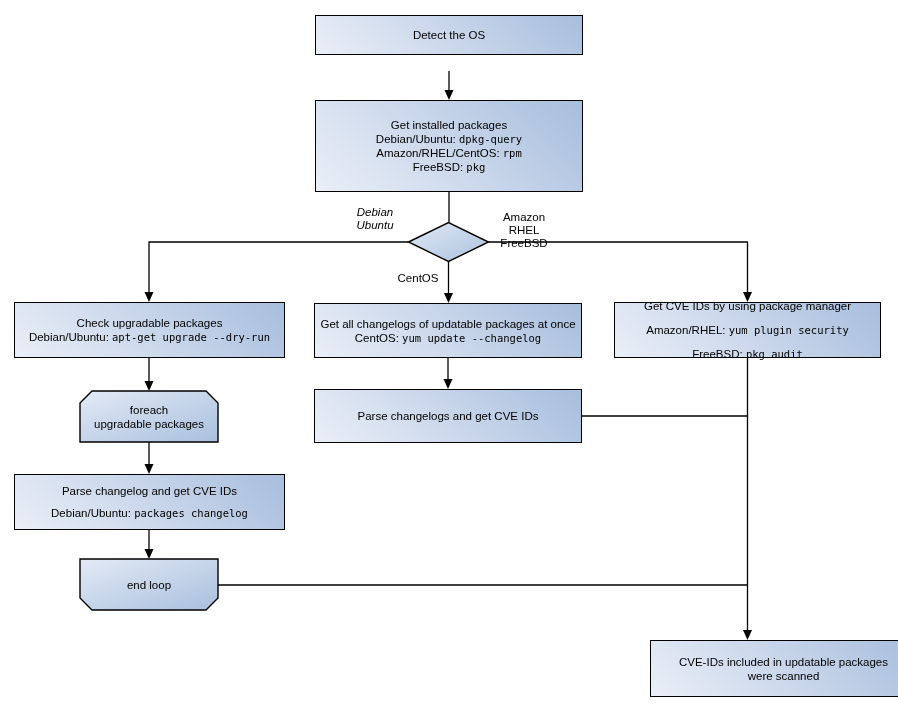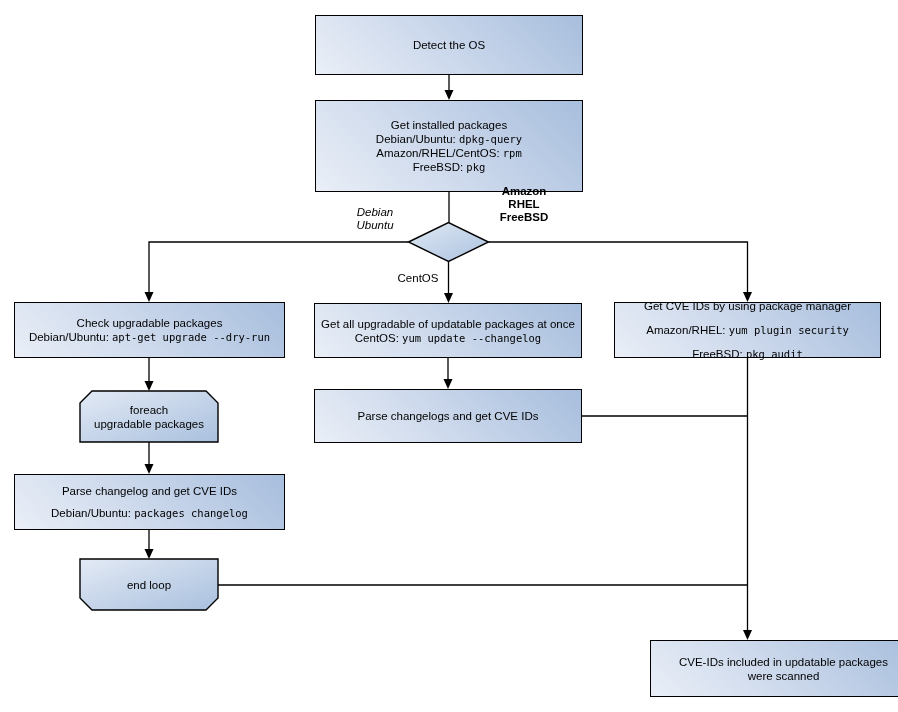--- a/index.html
+++ b/index.html
@@ -93,21 +93,21 @@
       <polygon points="144.5,549 153.5,549 149,559"></polygon>
       <polygon points="443.5,379 452.5,379 448,389"></polygon>
       <polygon points="743,630 752,630 747.5,640"></polygon>
     </g>
 
     <polygon points="408.5,242 448.5,222.5 488.5,242 448.5,261.5" fill="url(#gradDiamond)" stroke="#000000" stroke-width="1.4"></polygon>
     <polygon points="80,403 92,391 206,391 218,403 218,442 80,442" fill="url(#gradShape)" stroke="#000000" stroke-width="1.4"></polygon>
     <polygon points="80,559 218,559 218,598 206,610 92,610 80,598" fill="url(#gradShape)" stroke="#000000" stroke-width="1.4"></polygon>
   </svg>
 
-  <div class="node rect" style="left:315px; top:15px;  width:268px; height:60px;">
+  <div class="node rect" style="left:315px; top:15px;  width:268px; height:40px;">
       <div class="tline"><span>Detect the OS</span></div>
     </div>
 
   <div class="node rect" style="left:315px; top:100px; width:268px; height:92px;">
       <div class="tline"><span>Get installed packages</span></div>
       <div class="tline"><span>Debian/Ubuntu: </span><span class="mono">dpkg-query</span></div>
       <div class="tline"><span>Amazon/RHEL/CentOS: </span><span class="mono">rpm</span></div>
       <div class="tline"><span>FreeBSD: </span><span class="mono">pkg</span></div>
     </div>
 
@@ -124,21 +124,21 @@
   <div class="node rect" style="left:14px;  top:474px; width:271px; height:56px;gap:8px;">
       <div class="tline"><span>Parse changelog and get CVE IDs</span></div>
       <div class="tline"><span>Debian/Ubuntu: </span><span class="mono">packages changelog</span></div>
     </div>
 
   <div class="node shape-text" style="left:80px; top:559px; width:138px; height:51px;">
       <div class="tline"><span>end loop</span></div>
     </div>
 
   <div class="node rect" style="left:314px; top:303px; width:268px; height:55px;">
-      <div class="tline"><span>Get all upgradable of updatable packages at once</span></div>
+      <div class="tline"><span>Get all changelogs of updatable packages at once</span></div>
       <div class="tline"><span>CentOS: </span><span class="mono">yum update --changelog</span></div>
     </div>
 
   <div class="node rect" style="left:314px; top:389px; width:268px; height:54px;">
       <div class="tline"><span>Parse changelogs and get CVE IDs</span></div>
     </div>
 
   <div class="node rect" style="left:614px; top:302px; width:267px; height:56px;gap:10px;">
       <div class="tline"><span>Get CVE IDs by using package manager</span></div>
       <div class="tline"><span>Amazon/RHEL: </span><span class="mono">yum plugin security</span></div>
@@ -148,21 +148,21 @@
   <div class="node rect" style="left:650px; top:640px; width:267px; height:57px;">
       <div class="tline"><span>CVE-IDs included in updatable packages</span></div>
       <div class="tline"><span>were scanned</span></div>
     </div>
 
   <div class="edge-label" style="left:375px; top:206px;font-style:italic;">
       <div class="tline"><span>Debian</span></div>
       <div class="tline"><span>Ubuntu</span></div>
     </div>
 
-  <div class="edge-label" style="left:524px; top:185px;font-weight:bold;">
+  <div class="edge-label" style="left:524px; top:211px;">
       <div class="tline"><span>Amazon</span></div>
       <div class="tline"><span>RHEL</span></div>
       <div class="tline"><span>FreeBSD</span></div>
     </div>
 
   <div class="edge-label" style="left:418px; top:272px;">
       <div class="tline"><span>CentOS</span></div>
     </div>
 
 </div>

